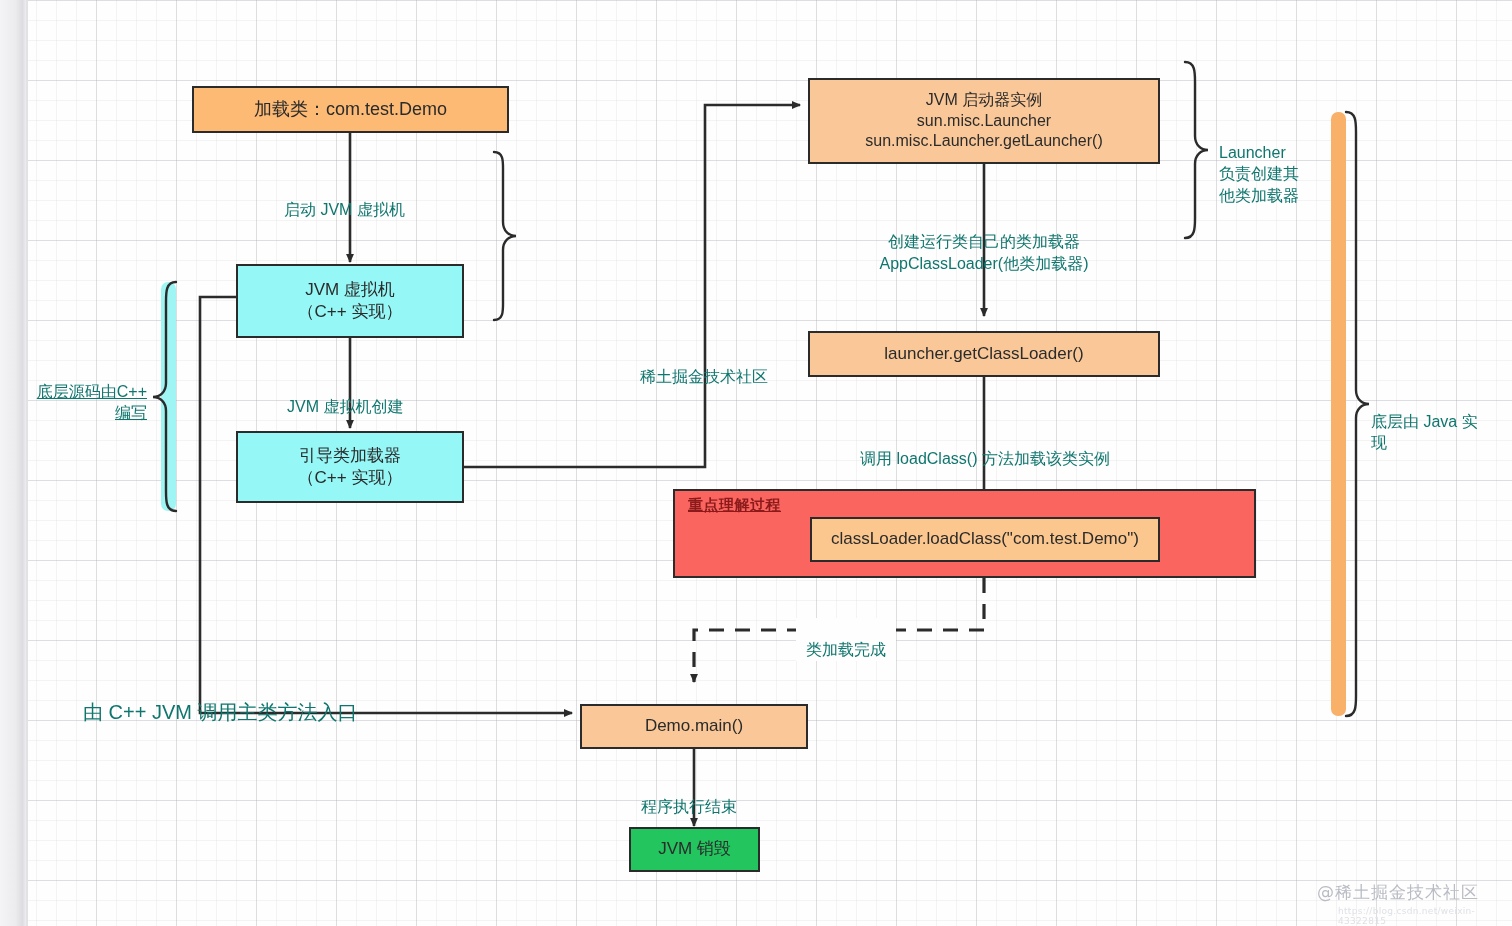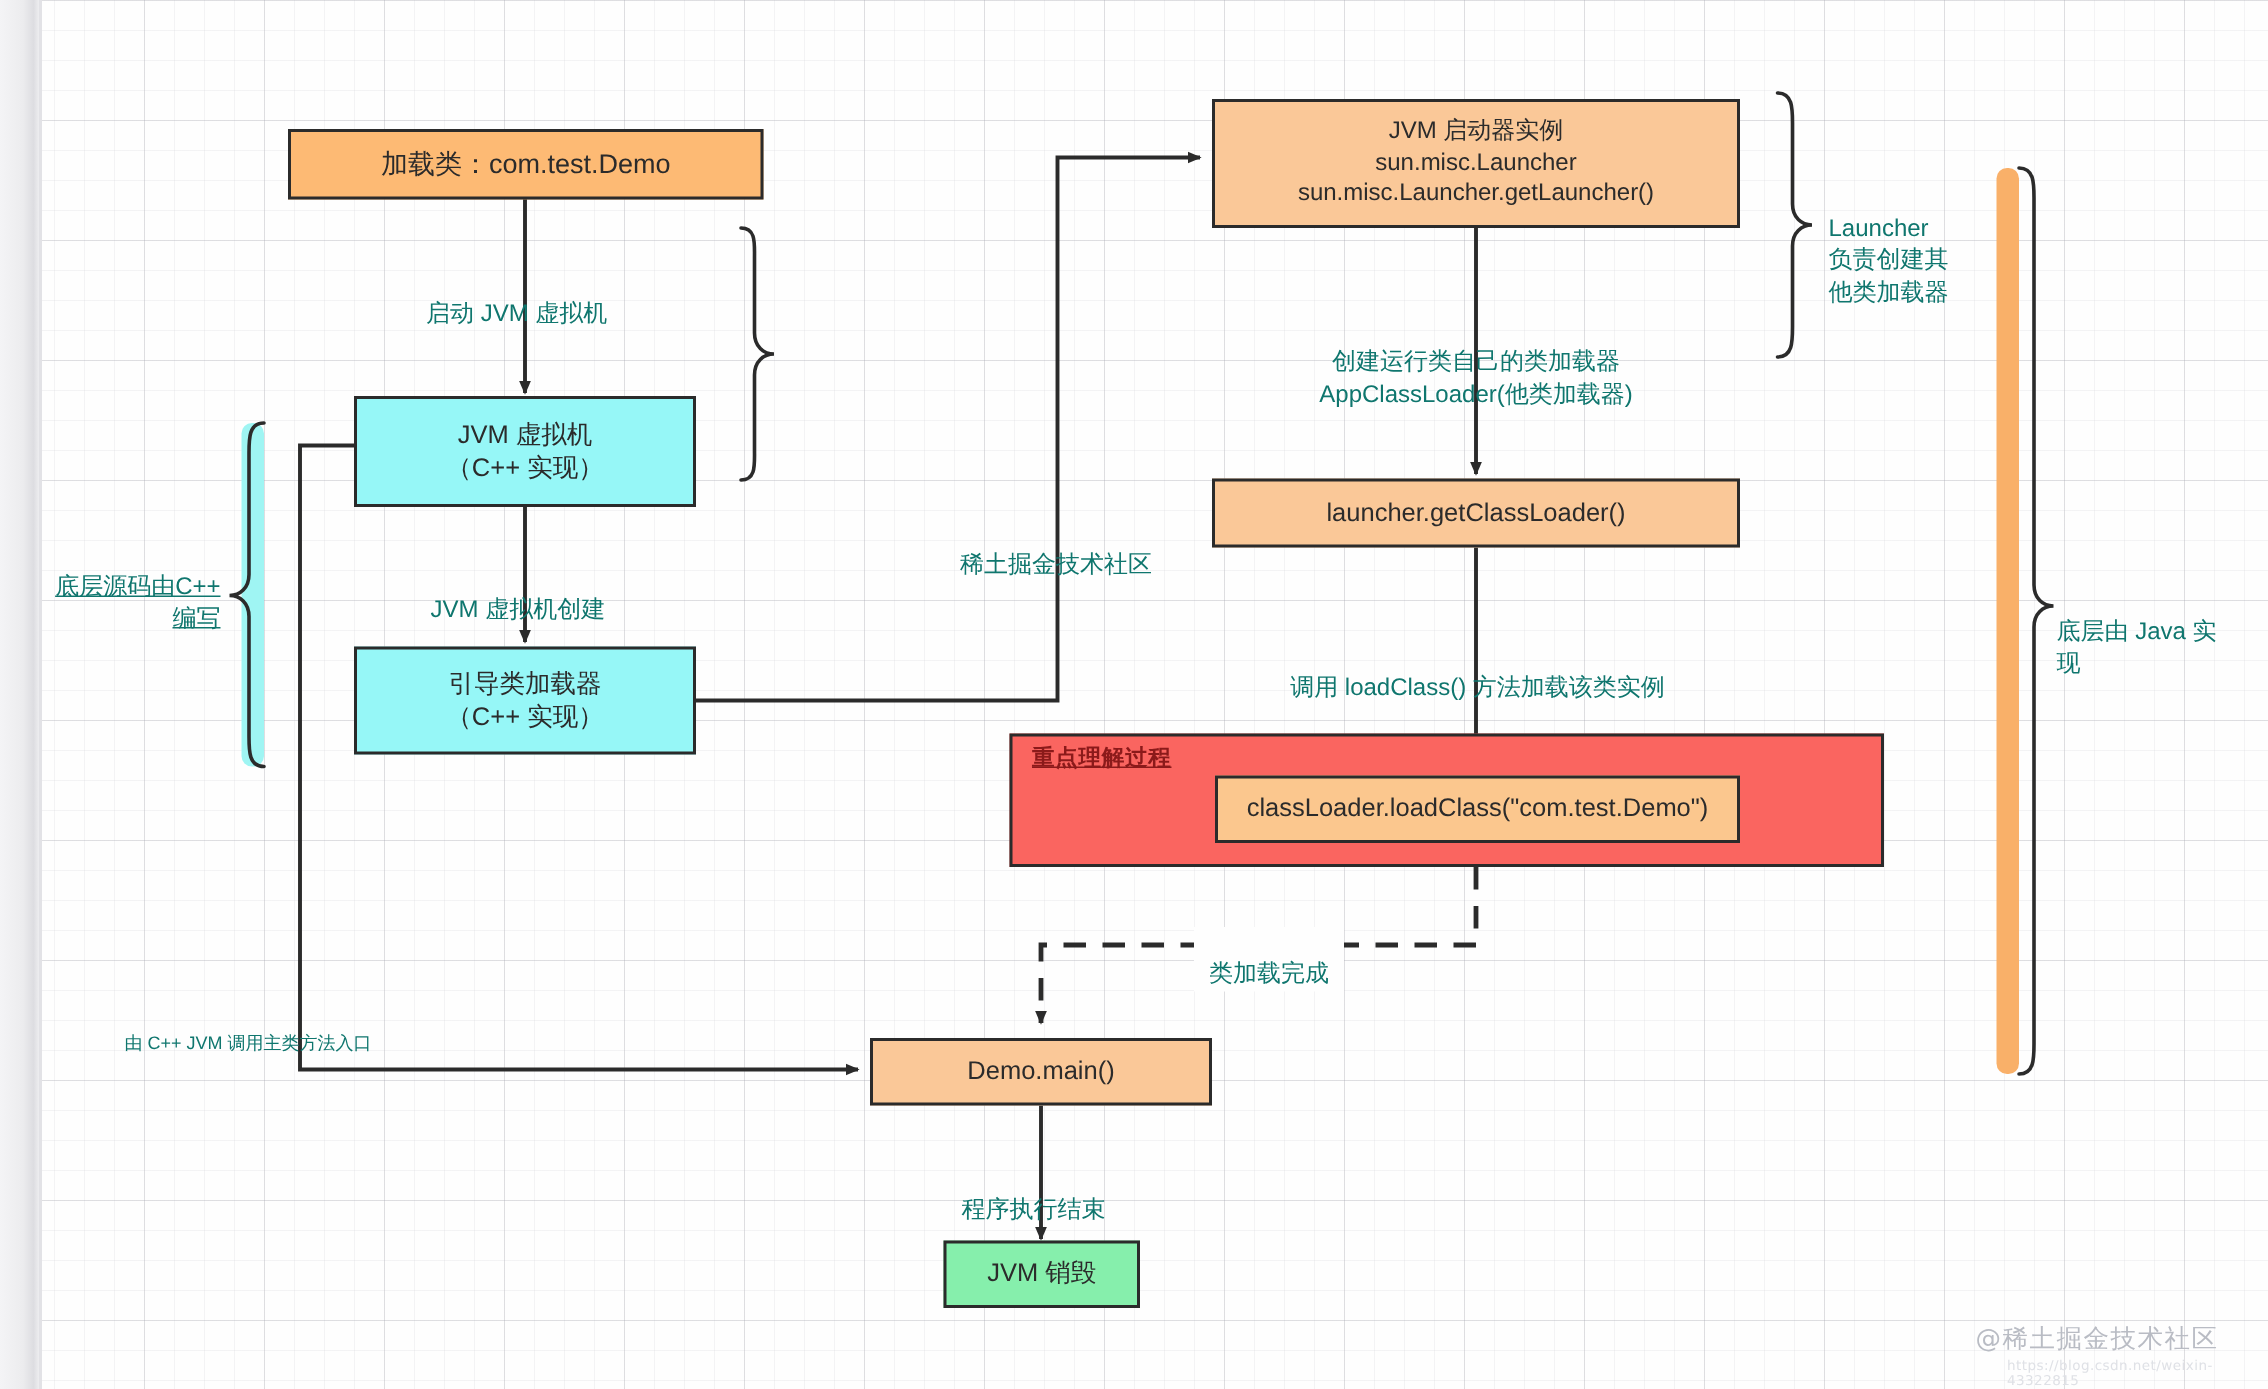--- a/index.html
+++ b/index.html
@@ -37,24 +37,24 @@
   .node{
     position:absolute;box-sizing:border-box;
     border:2.2px solid #2b2b2b;
     display:flex;align-items:center;justify-content:center;
     text-align:center;line-height:1.30;
     color:#2b2b2b;
     white-space:pre-line;
   }
   .n-green{background:#fdba74;margin-top:16px;}
   .n-cyan{background:#96F7F7;}
-  .n-orange{background:#FAC898;}
+  .n-orange{background:#FAC898;margin-top:12px;}
   .n-orange2{background:#FBC78E;}
   .n-red{background:#FA6560;}
-  .n-pink{background:#86efac;}
+  .n-pink{background:#22c55e;}
 
   
   .lbl{
     position:absolute;color:#0f766e;line-height:1.33;
     white-space:pre-line;
   }
   .lbl.c{text-align:center;}
   .lbl.r{text-align:right;}
   .lbl.l{text-align:left;}
 
@@ -190,21 +190,21 @@
   </div>
 
   <div class="lbl c" style="left:820px;top:427px;width:330px;font-size:16px;">
     <span>调用 loadClass() 方法加载该类实例</span>
   </div>
 
   <div class="lbl c" style="left:796px;top:618px;width:100px;font-size:16px;background:#fefefe;">
     <span>类加载完成</span>
   </div>
 
-  <div class="lbl l" style="left:83px;top:672px;font-size:12px;">
+  <div class="lbl l" style="left:83px;top:672px;font-size:20px;">
     <span>由 C++ JVM 调用主类方法入口</span>
   </div>
 
   <div class="lbl l" style="left:641px;top:775px;font-size:16px;">
     <span>程序执行结束</span>
   </div>
 
 
   <div class="lbl r" style="left:12px;top:359px;width:135px;font-size:16px;line-height:1.35;text-decoration:underline;">
     <span>底层源码由C++

